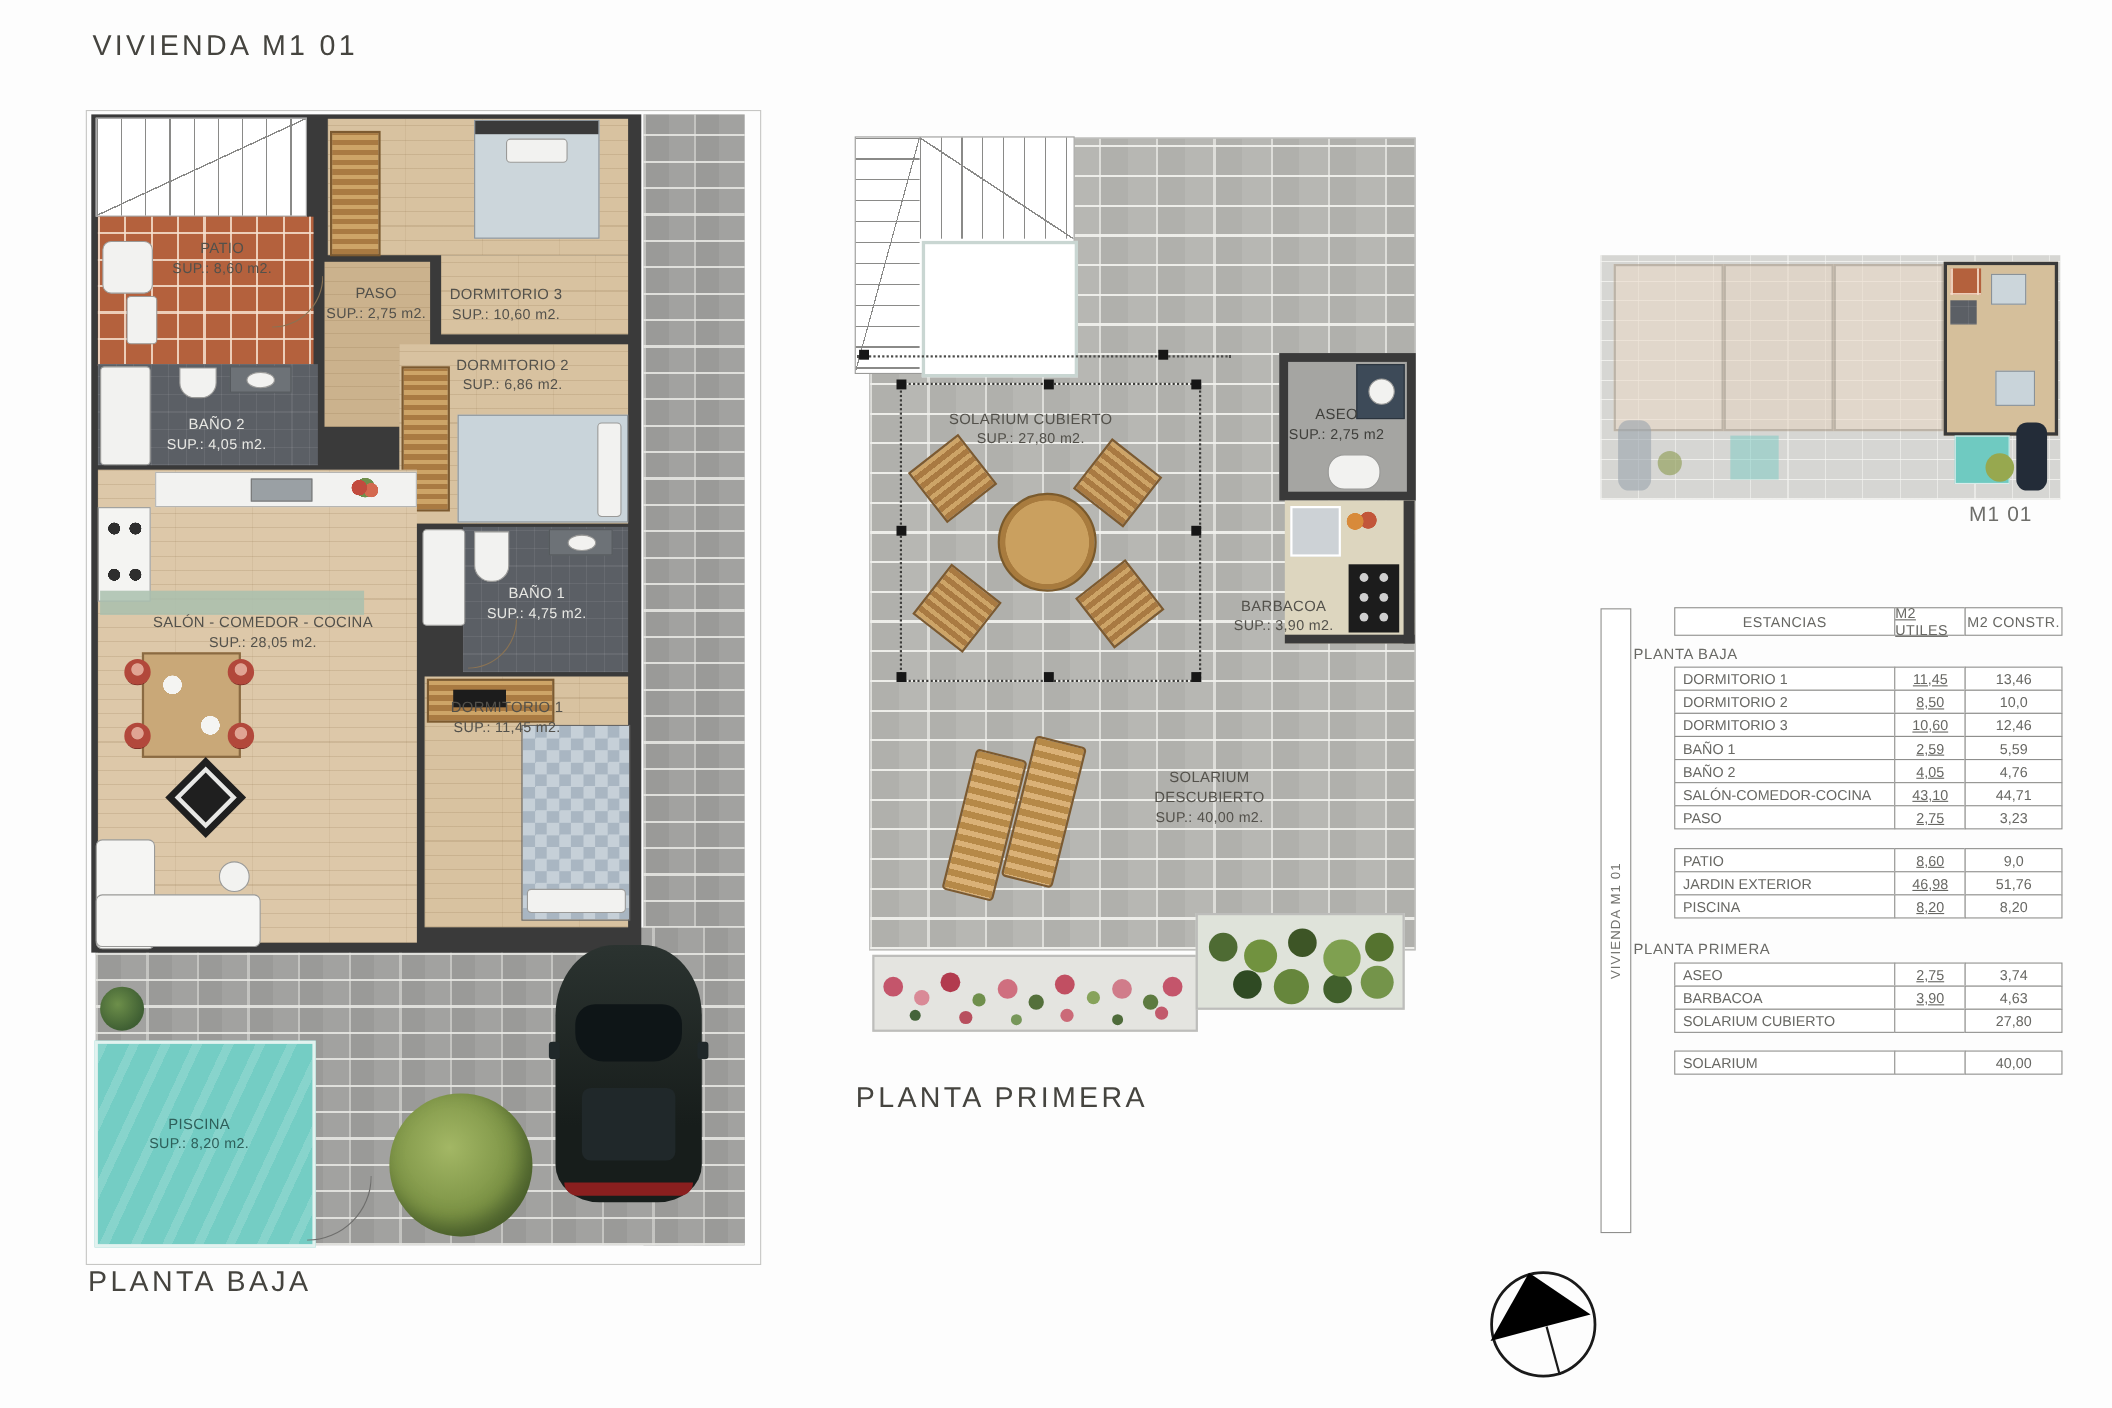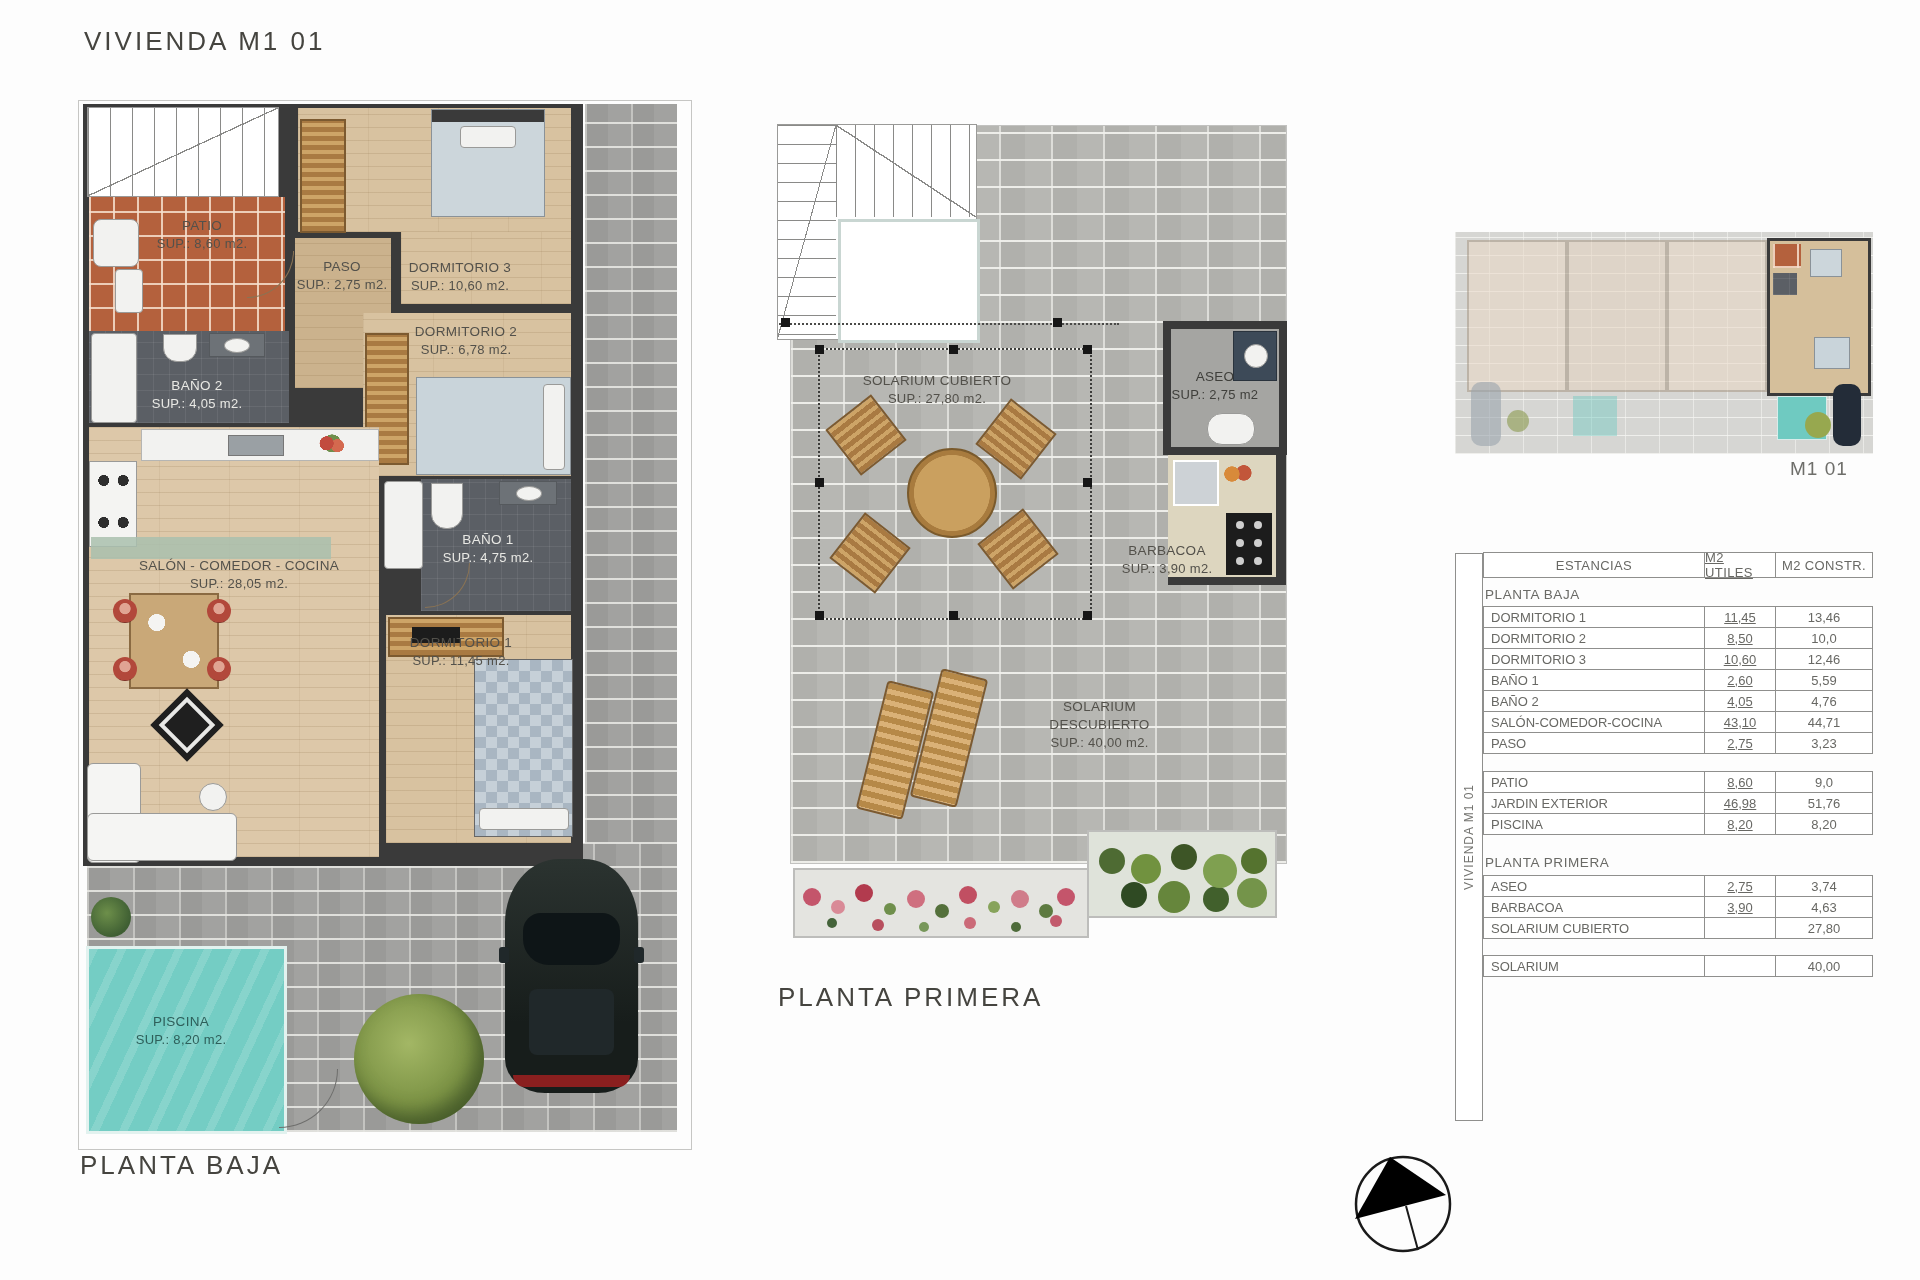--- a/index.html
+++ b/index.html
@@ -19,21 +19,21 @@
   
   .lbl{position:absolute;text-align:center;color:#53514b;font-size:13.5px;line-height:1.35;letter-spacing:.3px;z-index:30;}
   .lbl .nm{display:block;}
   .lbl .ar{display:block;font-size:13px;}
   .caption{position:absolute;font-size:26px;letter-spacing:3px;color:#45443f;z-index:30;}
   
   #areas{position:absolute;left:1455px;top:553px;width:422px;z-index:40;color:#68686а;}
   .vstrip{position:absolute;left:0;top:0;width:26px;height:566px;border:1px solid #8f8f8d;background:#fff;display:flex;align-items:center;justify-content:center;}
   .vstrip span{writing-mode:vertical-rl;transform:rotate(180deg);font-size:12px;color:#73736f;letter-spacing:1px;white-space:nowrap;}
   .tmain{position:absolute;left:28px;top:0;width:392px;}
-  .trow{display:flex;height:22px;margin-top:-1px;}
+  .trow{display:flex;height:22px;margin-top:-1px;margin-left:39px;}
   .thead{height:26px;}
   .tc{border:1px solid #8f8f8d;display:flex;align-items:center;font-size:13px;color:#686864;background:#fff;box-sizing:border-box;}
   .c1{width:222px;padding-left:7px;}
   .c2{width:72px;margin-left:-1px;justify-content:center;padding-left:0;text-decoration:underline;}
   .c3{width:98px;margin-left:-1px;justify-content:center;padding-left:0;}
   .thead .tc{justify-content:center;padding-left:0;font-size:13px;letter-spacing:.4px;}
   .tsection{font-size:13.5px;color:#6a6a66;letter-spacing:.6px;padding-left:2px;}
   .ttotal .tc{background:#e4e4e2;border:2px solid #5c5c5a;height:26px;}
   .ttotal{height:28px;}
   .ttotal .c2{margin-left:-2px;width:72px;}
@@ -139,21 +139,21 @@
     <div class="lbl" style="left:203px;top:157px;width:120px;">
       <span class="nm">PASO</span>
         <span class="ar">SUP.: 2,75 m2.</span>
     </div>
     <div class="lbl" style="left:301px;top:158px;width:160px;">
       <span class="nm">DORMITORIO 3</span>
         <span class="ar">SUP.: 10,60 m2.</span>
     </div>
     <div class="lbl" style="left:307px;top:222px;width:160px;">
       <span class="nm">DORMITORIO 2</span>
-        <span class="ar">SUP.: 6,78 m2.</span>
+        <span class="ar">SUP.: 6,86 m2.</span>
     </div>
     <div class="lbl" style="left:38px;top:276px;width:160px;color:#e8e8e4;">
       <span class="nm">BAÑO 2</span>
         <span class="ar">SUP.: 4,05 m2.</span>
     </div>
     <div class="lbl" style="left:50px;top:456px;width:220px;">
       <span class="nm">SALÓN - COMEDOR - COCINA</span>
         <span class="ar">SUP.: 28,05 m2.</span>
     </div>
     <div class="lbl" style="left:329px;top:430px;width:160px;color:#e8e8e4;">
@@ -287,21 +287,21 @@
           <div class="tc c2">8,50</div>
           <div class="tc c3">10,0</div>
         </div>
       <div class="trow">
           <div class="tc c1">DORMITORIO 3</div>
           <div class="tc c2">10,60</div>
           <div class="tc c3">12,46</div>
         </div>
       <div class="trow">
           <div class="tc c1">BAÑO 1</div>
-          <div class="tc c2">2,60</div>
+          <div class="tc c2">2,59</div>
           <div class="tc c3">5,59</div>
         </div>
       <div class="trow">
           <div class="tc c1">BAÑO 2</div>
           <div class="tc c2">4,05</div>
           <div class="tc c3">4,76</div>
         </div>
       <div class="trow">
           <div class="tc c1">SALÓN-COMEDOR-COCINA</div>
           <div class="tc c2">43,10</div>

